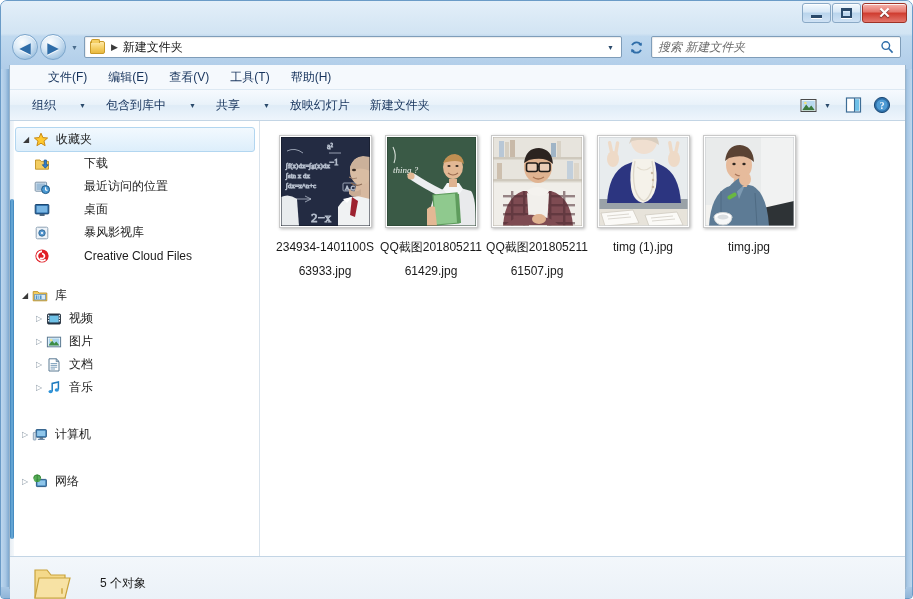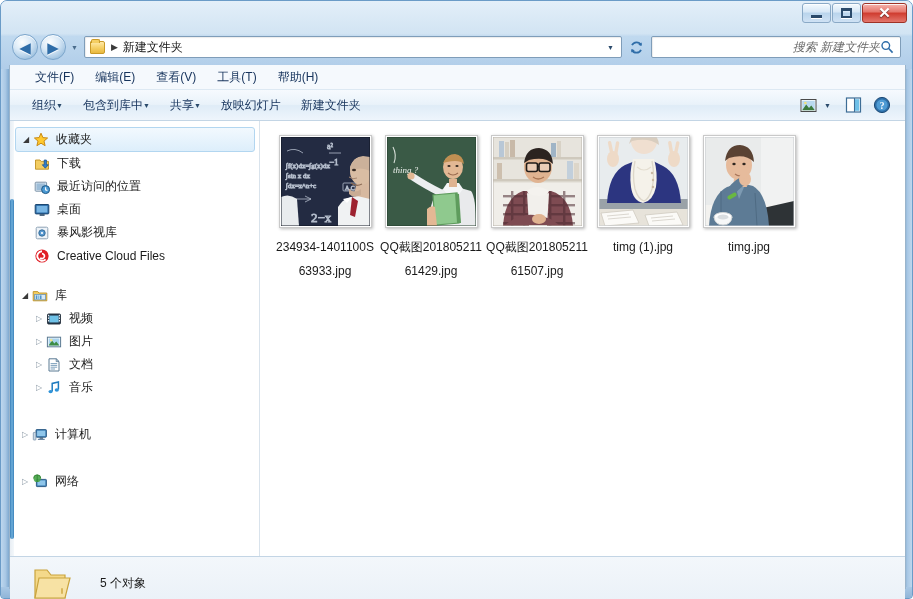--- a/index.html
+++ b/index.html
@@ -83,44 +83,44 @@
   #bc-text { font-size:12px; color:#1a1a1a; }
   #addr-caret { position:absolute; right:7px; font-size:7px; color:#2a4a6b; }
 
   #refresh-btn {
     width:22px; height:22px; margin-left:3px; display:flex;
     align-items:center; justify-content:center; border-radius:2px;
   }
   #searchbox {
     width:250px; height:22px; margin:0 11px 0 4px; background:#fff;
     border:1px solid #7f9db9; border-radius:2px;
-    display:flex; align-items:center; justify-content:flex-end; padding:0 6px;
+    display:flex; align-items:center; justify-content:space-between; padding:0 6px;
     box-shadow: inset 1px 1px 1px rgba(0,0,0,.08);
   }
   #search-ph { font-size:12px; color:#6b6b6b; font-style:italic; }
 
   
   #client {
     position:absolute; left:8px; top:64px; width:897px; height:524px;
     background:#ffffff; border:1px solid #9ab4cb; border-top:none;
   }
 
   
   #menubar { height:24px; display:flex; align-items:center;
-    background:#f5f9fd; padding-left:16px; gap:3px; }
+    background:#f5f9fd; padding-left:29px; gap:3px; }
   .menu-item { font-size:12px; color:#16335c; padding:3px 9px; cursor:default; }
 
   
   #toolbar {
     height:32px; display:flex; align-items:center; padding-left:12px;
     background: linear-gradient(180deg,#f6fafe 0%,#e9f2fa 48%,#dfecf7 52%,#eef5fc 100%);
     border-top:1px solid #dde9f3; border-bottom:1px solid #c3d5e5;
   }
   .tb-btn { font-size:12px; color:#16335c; display:flex; align-items:center;
-    padding:4px 9px; gap:0; cursor:default; border:1px solid transparent; border-radius:2px; }
+    padding:4px 9px; gap:23px; cursor:default; border:1px solid transparent; border-radius:2px; }
   .tb-caret { font-size:7px; color:#2a4a6b; }
   #tb-right { margin-left:auto; display:flex; align-items:center; gap:3px; padding-right:10px; }
   .tb-icon-btn { width:26px; height:24px; display:flex; align-items:center; justify-content:center;
     border:1px solid transparent; border-radius:2px; }
 
   
   #body-split { display:flex; height:435px; }
 
   
   #navpane {
@@ -136,21 +136,21 @@
     color:#1b1b1b; cursor:default; padding-left:8px; }
   .nav-row.selected {
     background: linear-gradient(180deg,#f2f9fe 0%,#ddeefb 100%);
     border:1px solid #b2d6f0; border-radius:3px;
     margin:0 4px 0 5px; padding-left:3px; height:25px;
   }
   .tw { width:14px; text-align:center; font-size:8px; color:#8c9aa6; flex:none; }
   .tw.open { color:#3a3a3a; }
   .nav-ic { width:17px; height:16px; margin-right:6px; flex:none; position:relative; }
   .nav-lbl { white-space:nowrap; }
-  .indent1 { padding-left:24px; }
+  .indent1 { padding-left:24px;gap:27px; }
   .nav-gap { height:17px; }
 
   
   #content { flex:1; background:#ffffff; position:relative; padding:14px 0 0 12px; }
   #tiles { display:flex; flex-wrap:wrap; align-content:flex-start; }
   .tile { width:106px; margin:0 0 14px 0; display:flex; flex-direction:column; align-items:center; cursor:default; }
   .thumb-wrap {
     width:93px; height:93px; display:flex; align-items:center; justify-content:center;
     background:#ffffff; border:1px solid #c9c9c9;
     box-shadow: 1px 1px 3px rgba(0,0,0,.28);

